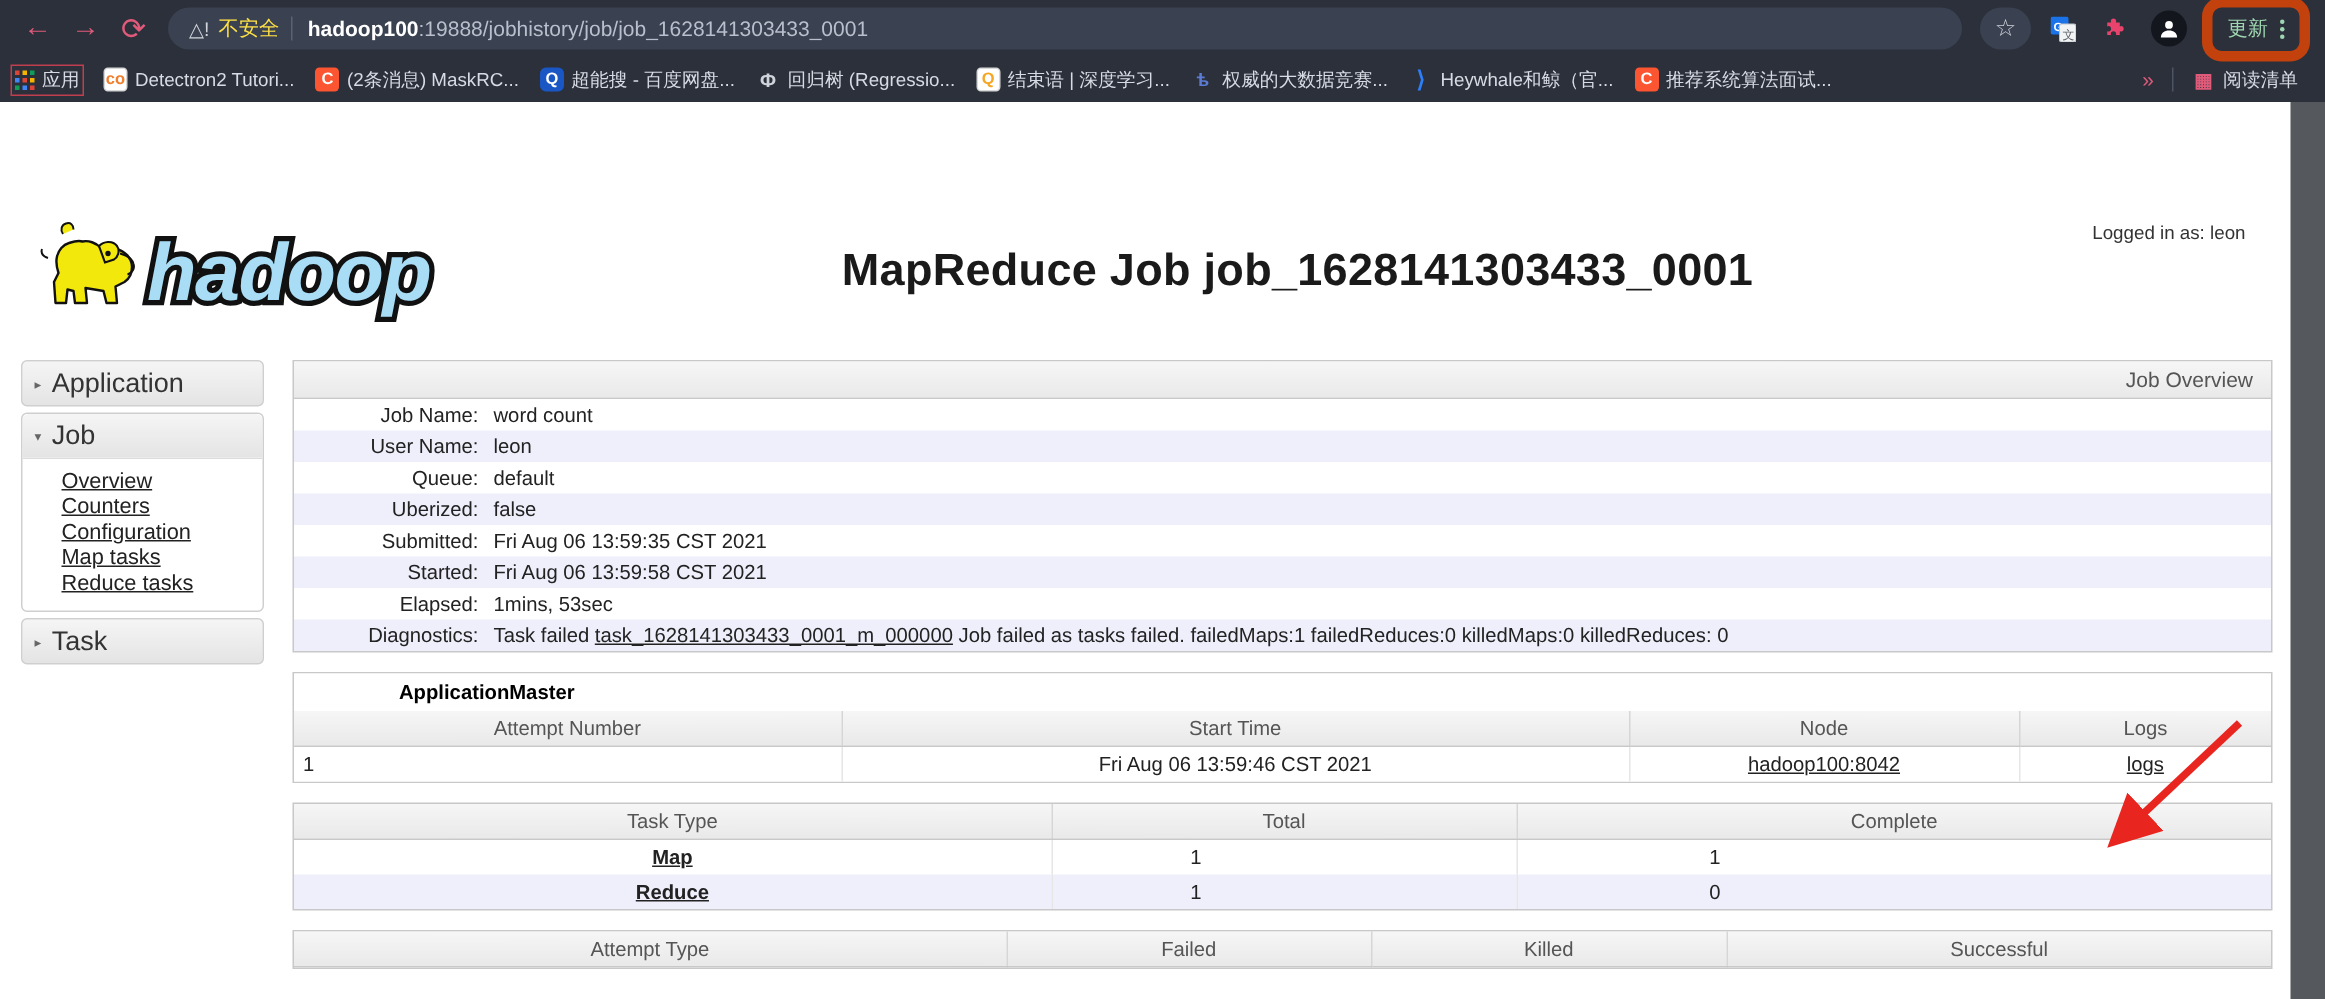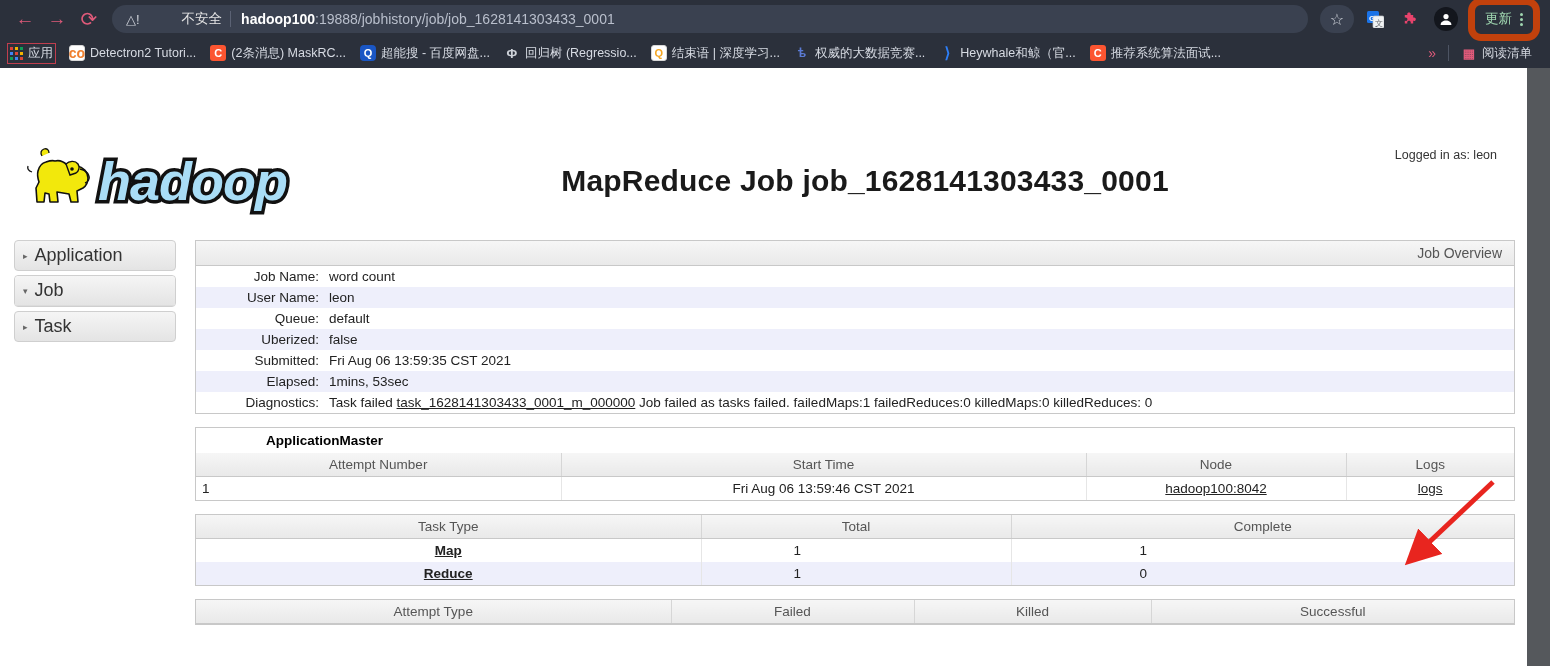--- a/index.html
+++ b/index.html
@@ -18,21 +18,21 @@
     width:30px; height:30px; display:flex; align-items:center; justify-content:center;
     color:#e05a7a; font-size:19px; margin-right:2px; cursor:pointer; border-radius:50%;
   }
   .navbtn.reload { font-size:20px; }
   .omnibox {
     flex:1; height:28px; background:#3a4150; border-radius:14px;
     display:flex; align-items:center; padding:0 14px; margin:0 8px 0 6px;
     min-width:0;
   }
   .warn-icon { color:#cfd3da; font-size:13px; margin-right:6px; }
-  .warn-text { color:#e5e5e5; font-size:13.5px; margin-right:8px; white-space:nowrap;margin-left:36px; }
+  .warn-text { color:#fde047; font-size:13.5px; margin-right:8px; white-space:nowrap; }
   .omni-div { width:1px; height:16px; background:#5b6274; margin-right:10px; }
   .url { font-size:14px; white-space:nowrap; overflow:hidden; }
   .url .host { color:#ffffff; font-weight:bold; }
   .url .path { color:#b9bfcc; }
   .star {
     width:34px; height:28px; border-radius:14px; background:#3a4150;
     display:flex; align-items:center; justify-content:center; color:#cfd3da;
     font-size:16px; margin-left:4px; cursor:pointer;
   }
   .tb-icon { width:30px; height:30px; display:flex; align-items:center; justify-content:center; margin-left:6px; cursor:pointer; }
@@ -184,21 +184,21 @@
           <i style="background:#db4437"></i>
           <i style="background:#f4b400"></i>
         <i style="background:#0f9d58"></i>
           <i style="background:#4285f4"></i>
           <i style="background:#db4437"></i>
       </span>
       <span class="lbl">应用</span>
     </div>
 
     <div class="bm">
-      <span class="favicon" style="background:#fff;color:#f08030;border:1px solid #d8d8d8;font-size:14px">co</span>
+      <span class="favicon" style="background:#fff;color:#f08030;border:1px solid #d8d8d8;font-size:11px">co</span>
       <span class="lbl">Detectron2 Tutori...</span>
     </div>
 
     <div class="bm">
       <span class="favicon" style="background:#fc5531">C</span>
       <span class="lbl">(2条消息) MaskRC...</span>
     </div>
 
     <div class="bm">
       <span class="favicon" style="background:#1a56c4;border-radius:4px">Q</span>
@@ -266,20 +266,27 @@
     <div class="nav-head">
       <span class="tri">▸</span>
       <span>Application</span>
     </div>
 
     <div class="nav-group">
       <div class="nav-head">
         <span class="tri">▾</span>
         <span>Job</span>
       </div>
+      <div class="nav-links">
+        <a>Overview</a>
+        <a>Counters</a>
+        <a>Configuration</a>
+        <a>Map tasks</a>
+        <a>Reduce tasks</a>
+      </div>
     </div>
 
     <div class="nav-head">
       <span class="tri">▸</span>
       <span>Task</span>
     </div>
   </div>
 
   <div class="content">
 
@@ -299,20 +306,24 @@
             <td class="k">Queue:</td>
             <td class="v">default</td>
           </tr>
           <tr>
             <td class="k">Uberized:</td>
             <td class="v">false</td>
           </tr>
           <tr>
             <td class="k">Submitted:</td>
             <td class="v">Fri Aug 06 13:59:35 CST 2021</td>
+          </tr>
+          <tr>
+            <td class="k">Started:</td>
+            <td class="v">Fri Aug 06 13:59:58 CST 2021</td>
           </tr>
           <tr>
             <td class="k">Elapsed:</td>
             <td class="v">1mins, 53sec</td>
           </tr>
           <tr>
             <td class="k">Diagnostics:</td>
             <td class="v"><span>Task failed </span><a class="lk">task_1628141303433_0001_m_000000</a><span> Job failed as tasks failed. failedMaps:1 failedReduces:0 killedMaps:0 killedReduces: 0</span></td>
           </tr>
         </tbody>

